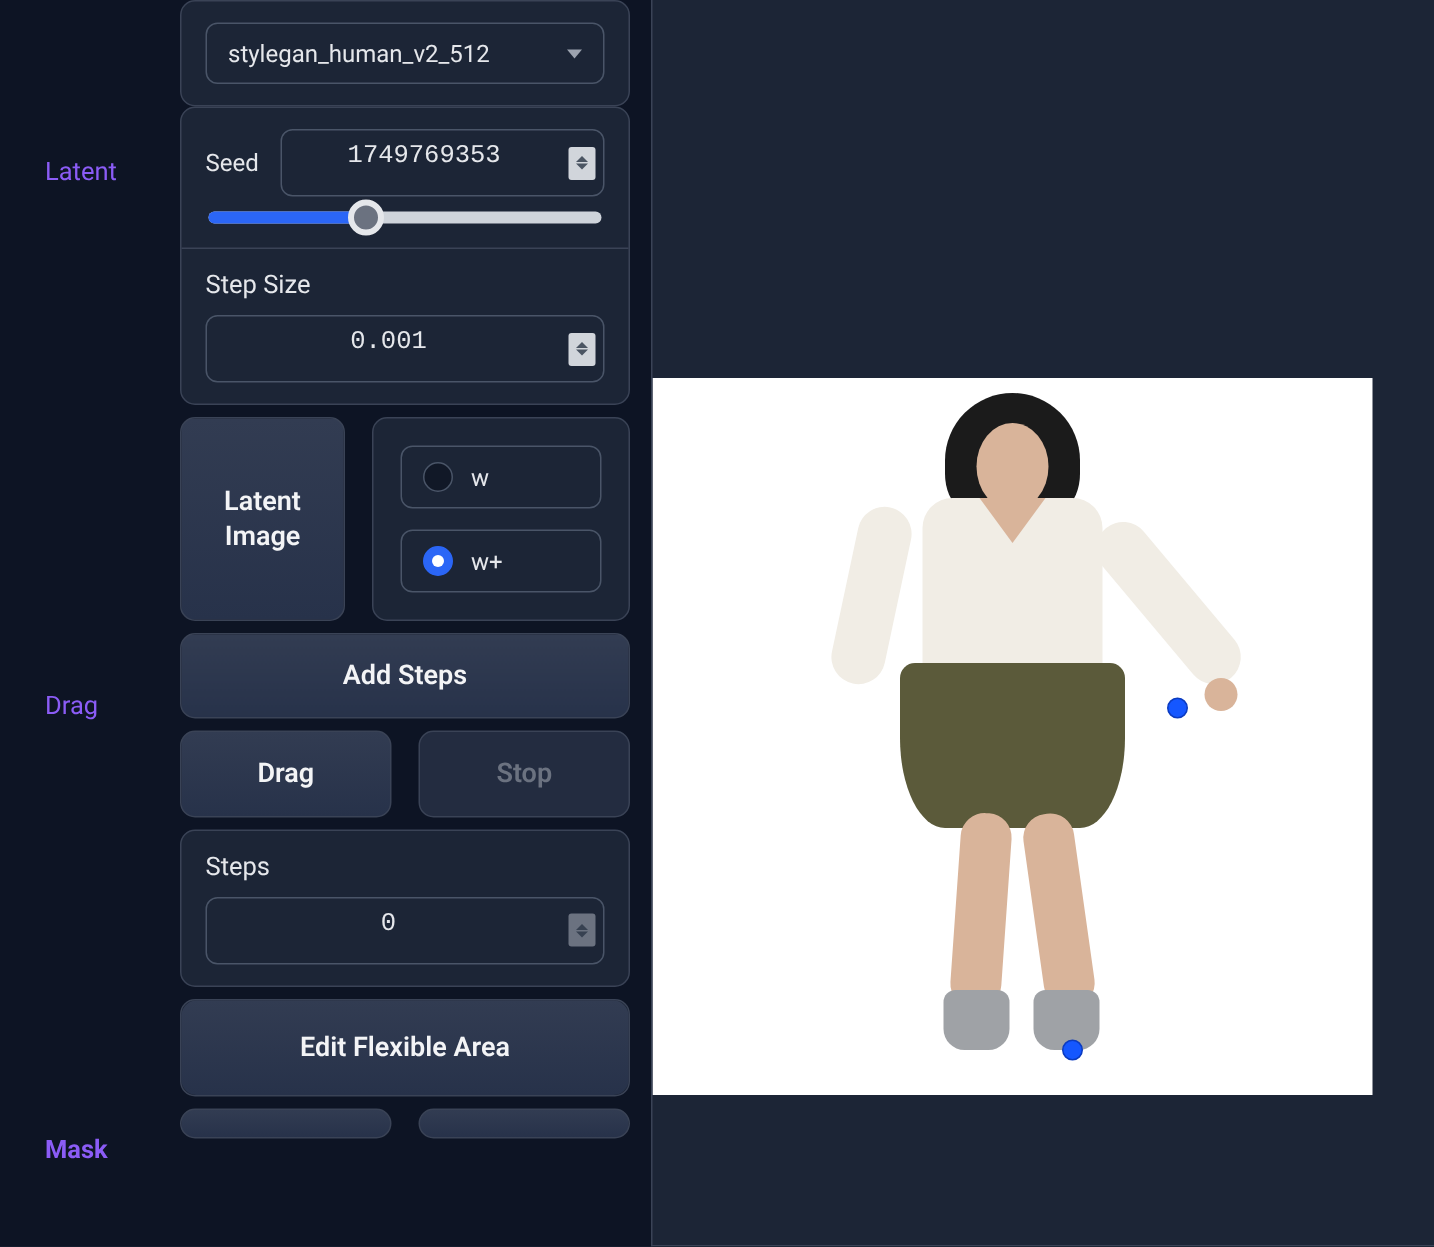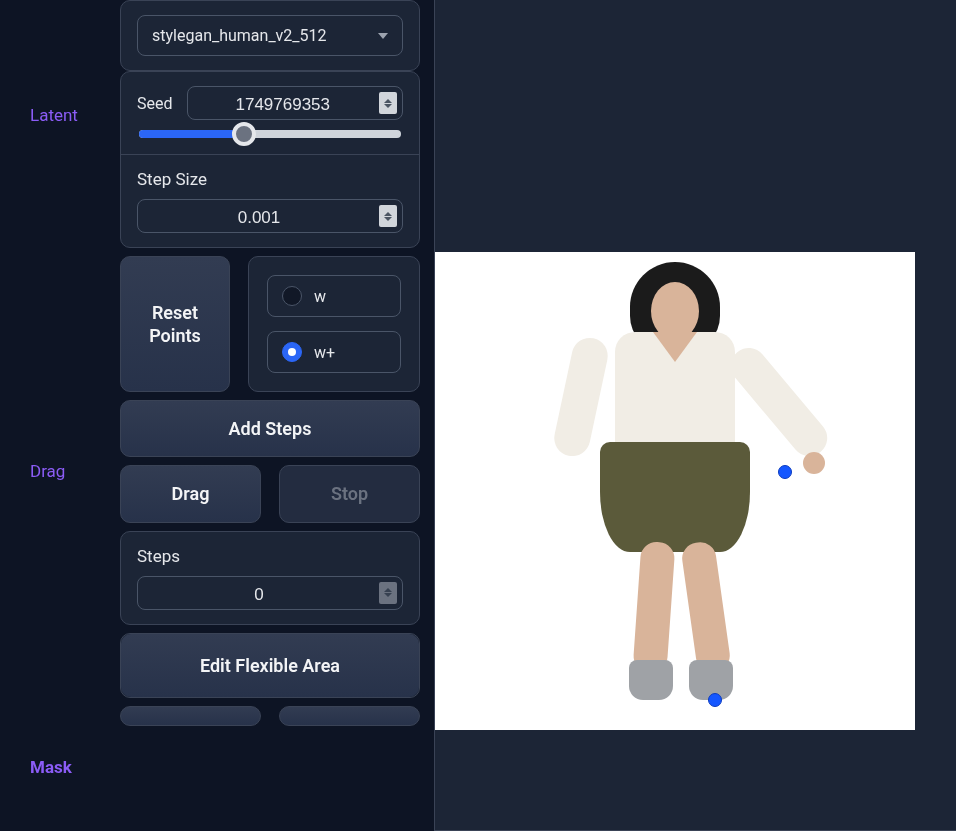--- a/index.html
+++ b/index.html
@@ -68,26 +68,27 @@
     font-size: 17px;
     color: #e5e7eb;
     margin-bottom: 10px;
   }
   .seed-row { display:flex; align-items:center; gap:14px; margin-bottom:10px;}
   .seed-label { font-size: 16px; }
   .num-input {
     background: #1c2536;
     border: 1px solid #4a5568;
     border-radius: 8px;
-    padding: 8px 36px 4px 12px;
+    padding: 8px 36px 16px 12px;
     font-size: 17px;
     color: #e5e7eb;
     width: 100%;
     text-align: center;
     position: relative;
+    font-family: Liberation Mono, monospace;
   }
   .num-wrap { position: relative; flex:1;}
   .num-wrap-full { position: relative; width:100%;}
   .spinner {
     position: absolute;
     right: 6px;
     top: 50%;
     transform: translateY(-50%);
     width: 18px;
     height: 22px;
@@ -327,21 +328,21 @@
         <input class="num-input step-input" value="0.001" style="">
         <div class="spinner">
             <div class="up"></div>
             <div class="down"></div>
           </div>
       </div>
     </div>
   </div>
 
   <div class="row-gap">
-    <div class="btn" style="flex:0 0 110px">Reset Points</div>
+    <div class="btn" style="flex:0 0 110px">Latent Image</div>
     <div class="radio-panel">
       <div class="radio-item">
         <div class="radio-circle"></div>
         <span class="radio-lbl">w</span>
       </div>
       <div class="radio-item">
         <div class="radio-circle sel"></div>
         <span class="radio-lbl">w+</span>
       </div>
     </div>

